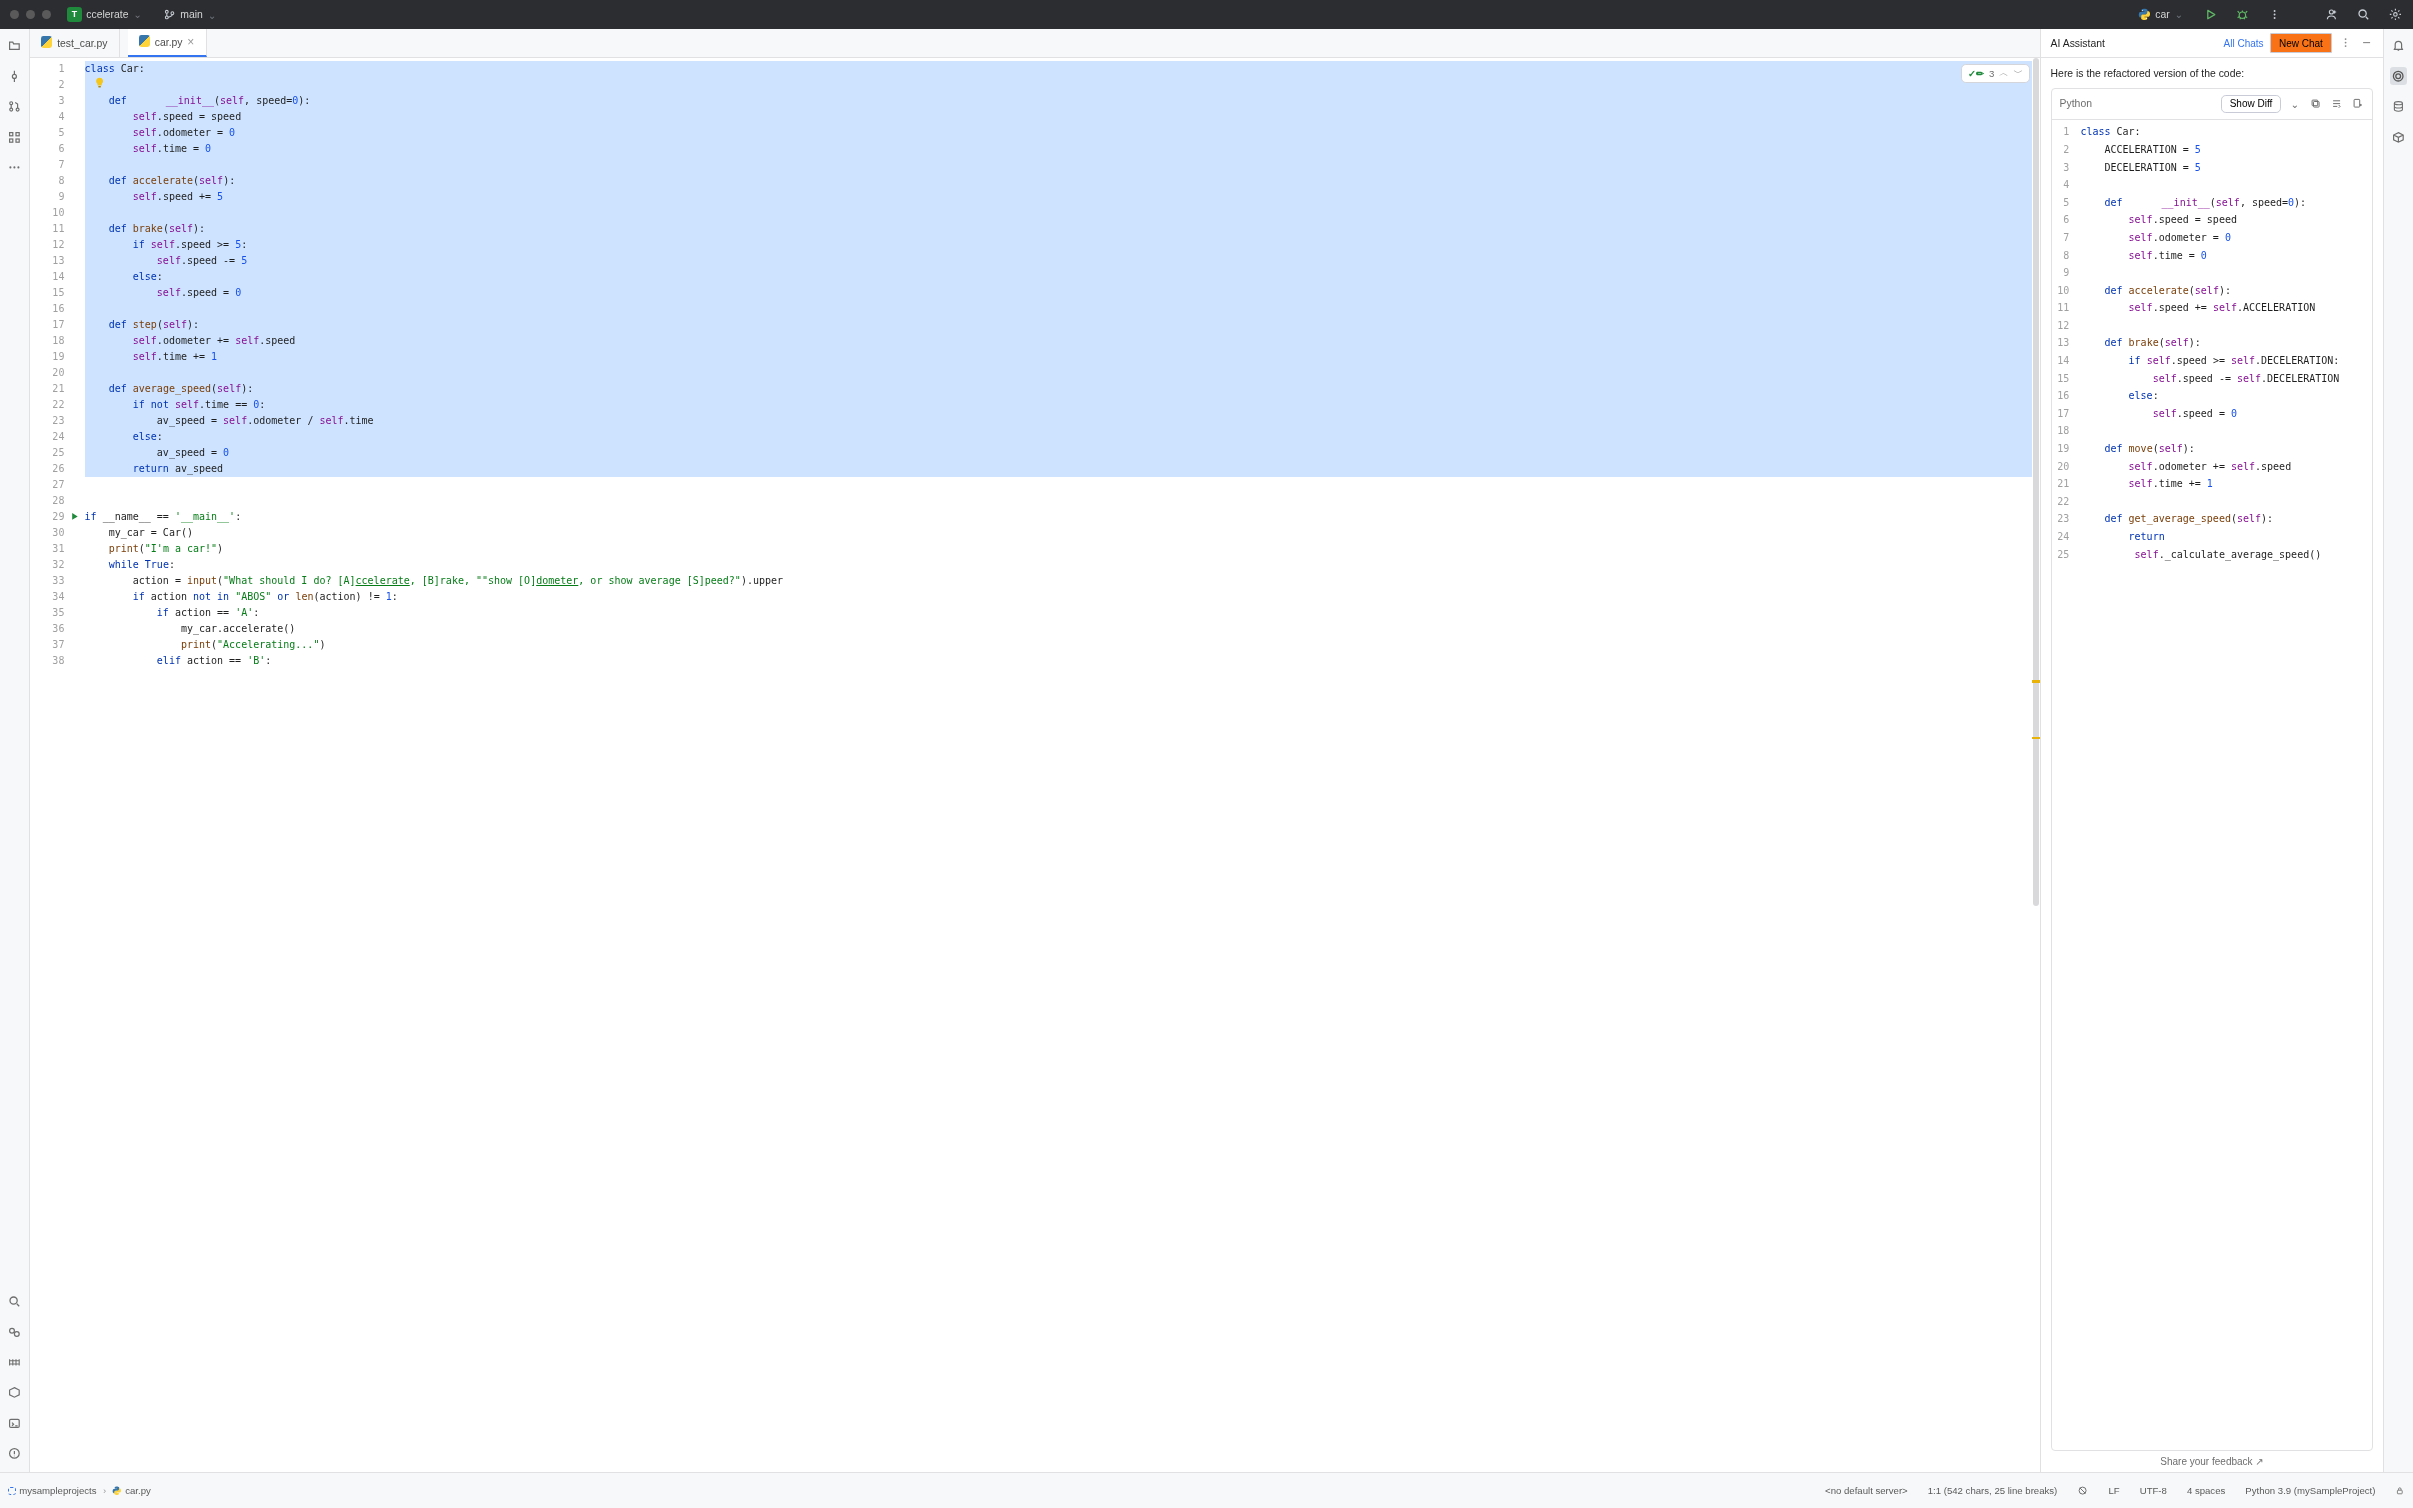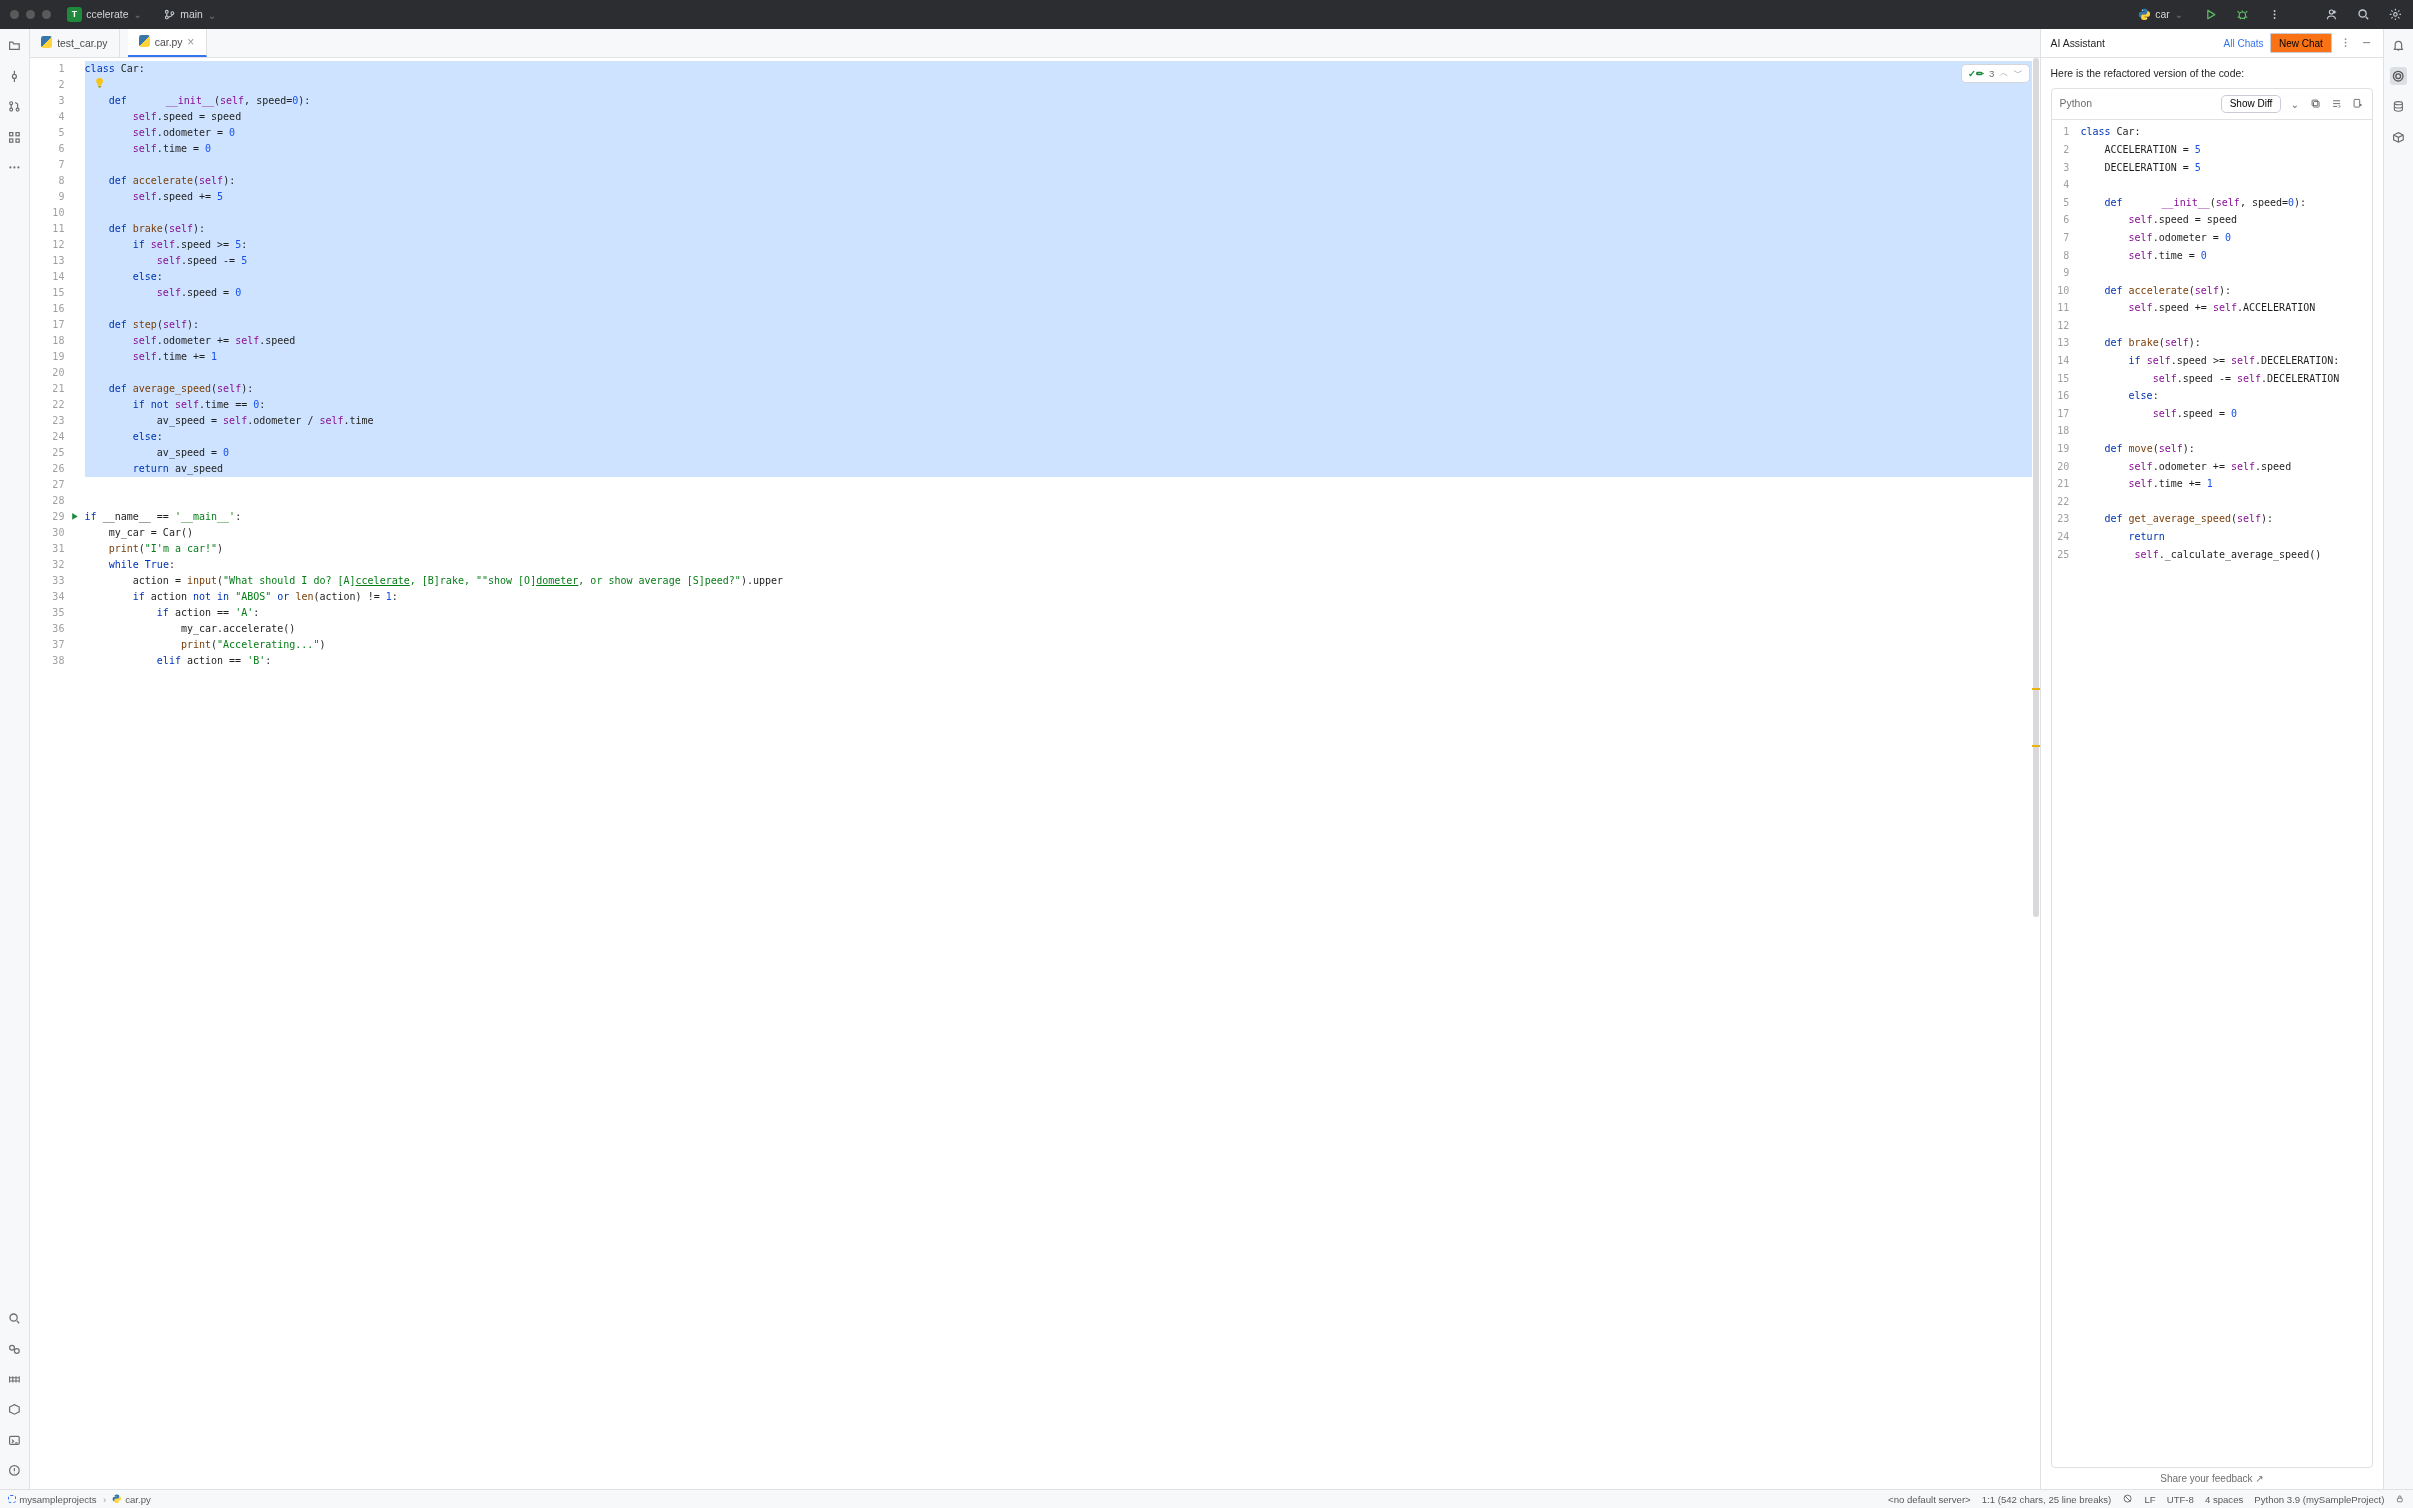--- a/index.html
+++ b/index.html
@@ -77,21 +77,21 @@
   .ai-gutter { width: 24px; text-align: right; padding: 3.2px 6.4px 3.2px 0; color: #a0a0a0; font-family: "Menlo","Consolas",monospace; font-size: 10px; line-height: 17.6px; }
   .ai-code { flex: 1; padding: 3.2px 0 3.2px 4.8px; font-family: "Menlo","Consolas",monospace; font-size: 10px; line-height: 17.6px; white-space: pre; }
   .ai-feedback { text-align: center; padding: 4.8px 11.2px; color: #6e6e6e; font-size: 10px; cursor: pointer; }
   .ai-input-wrap { padding: 6.4px 9.6px 9.6px 9.6px; }
   .ai-input { border: 0.8px solid #c9ccd6; border-radius: 6.4px; min-height: 51px; padding: 6.4px 8px; position: relative; }
   .ai-placeholder { color: #9a9a9a; font-size: 10.4px; }
   .ai-input-icons { position: absolute; left: 6.4px; bottom: 4.8px; display: flex; gap: 6.4px; color: #8a8a8a; }
   .ai-send { position: absolute; right: 6.4px; bottom: 4.8px; color: #8a8a8a; }
 
   
-  .statusbar { height: 19px; background: #f7f8fa; border-top: 0.8px solid #e1e1e4; display: flex; align-items: center; padding: 0 8px; gap: 11px; font-size: 9.6px; color: #5a5a5a; }
+  .statusbar { height: 36px; background: #f7f8fa; border-top: 0.8px solid #e1e1e4; display: flex; align-items: center; padding: 0 8px; gap: 20px; font-size: 9.6px; color: #5a5a5a; }
   .statusbar .spacer { flex: 1; }
   .sb-item { cursor: default; display: flex; align-items: center; gap: 3.2px; }
   .sb-sep { color: #9a9a9a; margin: 0 3.2px; }
   .lockicon { width: 9.6px; height: 9.6px; }
 
   .finder-dash { width: 8px; height: 8px; border: 1.2px dashed #3574f0; border-radius: 2.4px; display: inline-block; }
 </style>
 </head>
 <body>
 

